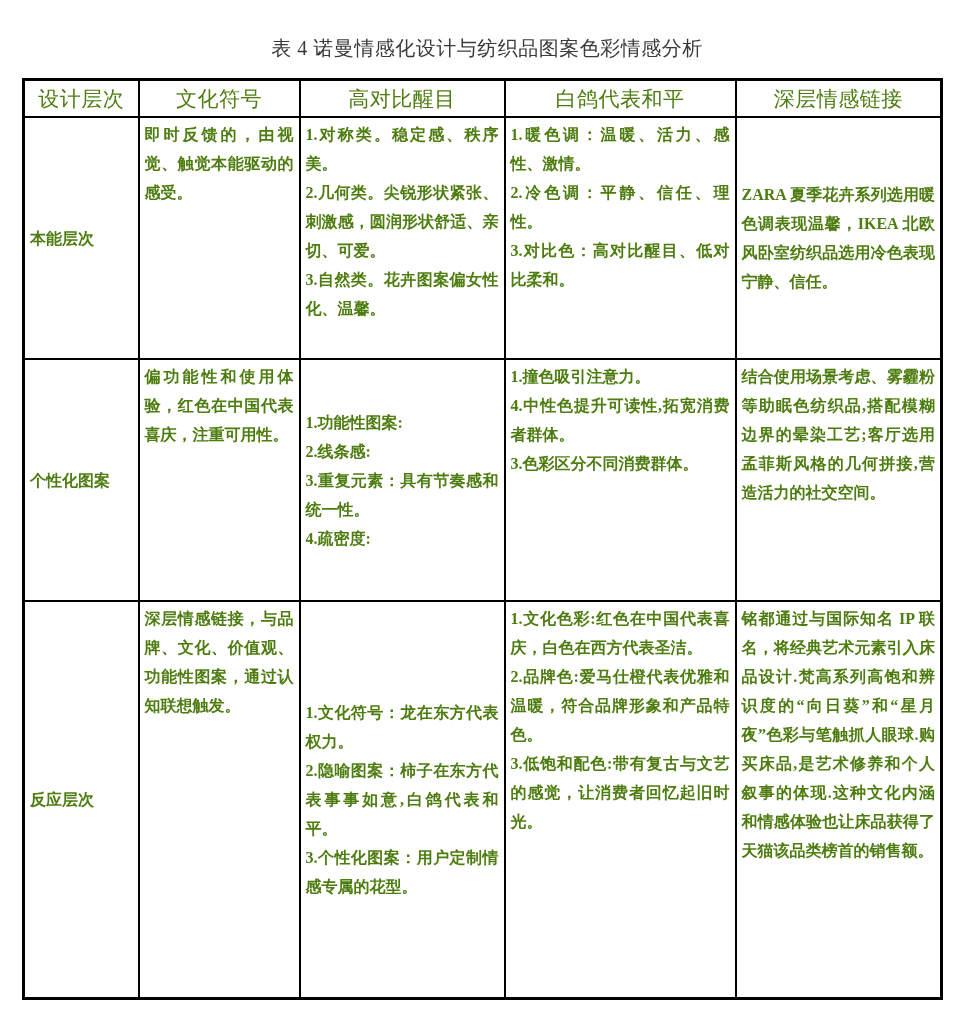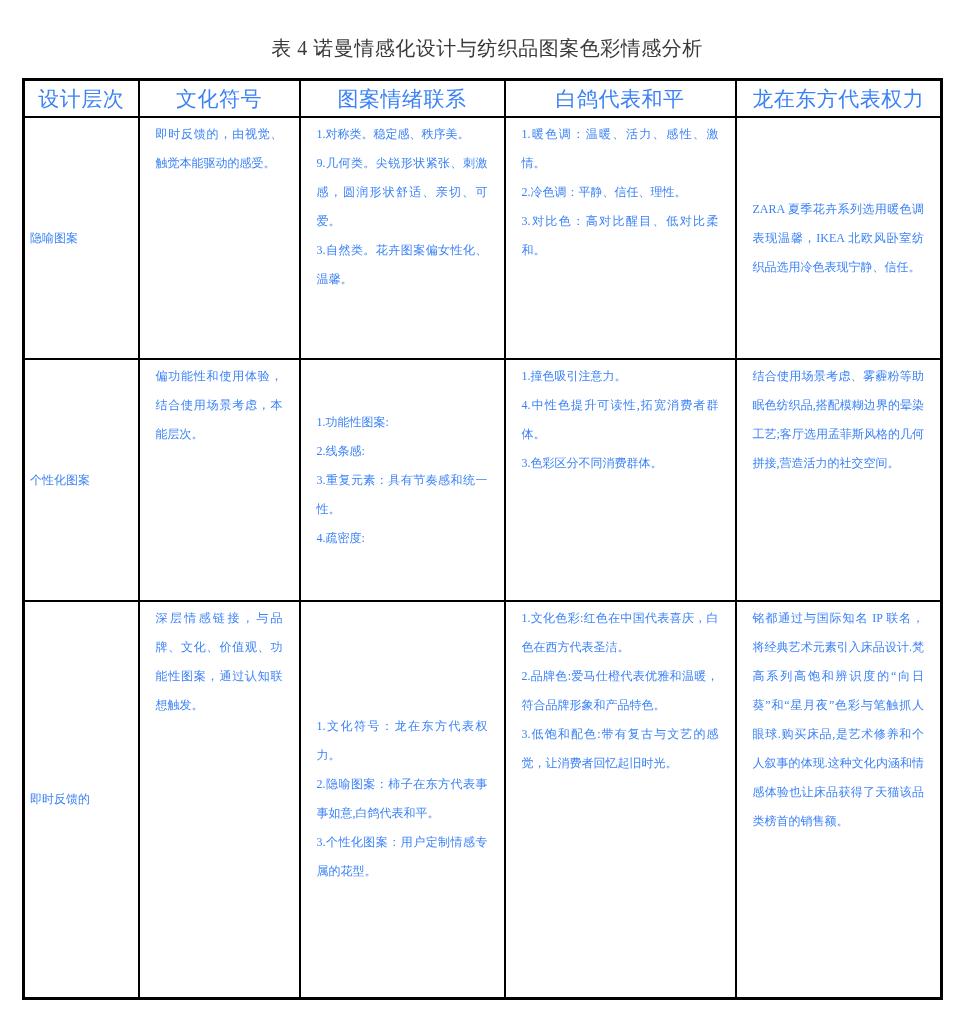--- a/index.html
+++ b/index.html
@@ -27,38 +27,39 @@
     border-collapse: collapse;
     table-layout: fixed;
     width: 918px;
     margin: 18px 0 0 22px;
     border: 3px solid #000000;
   }
   .analysis-table th,
   .analysis-table td {
     border: 2px solid #000000;
     font-weight: normal;
-    color: #3b82f6;
+    color: #4d7c0f;
     overflow: hidden;
   }
   .analysis-table th {
     font-size: 21px;
     height: 33px;
     text-align: center;
     vertical-align: middle;
     padding: 1px 2px;
     letter-spacing: 0.5px;
   }
   .analysis-table td {
-    font-size: 12px;
+    font-size: 16px;
     line-height: 29px;
-    padding: 2px 16px;
+    padding: 2px 5px;
     text-align: justify;
     white-space: pre-line;
     word-break: break-all;
+    font-weight: bold;
   }
   .analysis-table td.level-cell {
     text-align: left;
     white-space: normal;
     padding-left: 5px;
   }
   .v-top { vertical-align: top; }
   .v-mid { vertical-align: middle; }
   tr.row-visceral   { height: 242px; }
   tr.row-behavioral { height: 242px; }
@@ -74,51 +75,51 @@
     <col style="width:115px">
     <col style="width:161px">
     <col style="width:205px">
     <col style="width:231px">
     <col style="width:206px">
   </colgroup>
   <thead>
     <tr>
       <th>设计层次</th>
       <th>文化符号</th>
-      <th>图案情绪联系</th>
+      <th>高对比醒目</th>
       <th>白鸽代表和平</th>
-      <th>龙在东方代表权力</th>
+      <th>深层情感链接</th>
     </tr>
   </thead>
   <tbody>
     <tr class="row-visceral">
-      <td class="level-cell v-mid">隐喻图案</td>
+      <td class="level-cell v-mid">本能层次</td>
       <td class="v-top">即时反馈的，由视觉、触觉本能驱动的感受。</td>
       <td class="v-top">1.对称类。稳定感、秩序美。
-9.几何类。尖锐形状紧张、刺激感，圆润形状舒适、亲切、可爱。
+2.几何类。尖锐形状紧张、刺激感，圆润形状舒适、亲切、可爱。
 3.自然类。花卉图案偏女性化、温馨。</td>
       <td class="v-top">1.暖色调：温暖、活力、感性、激情。
 2.冷色调：平静、信任、理性。
 3.对比色：高对比醒目、低对比柔和。</td>
       <td class="v-mid">ZARA 夏季花卉系列选用暖色调表现温馨，IKEA 北欧风卧室纺织品选用冷色表现宁静、信任。</td>
     </tr>
     <tr class="row-behavioral">
       <td class="level-cell v-mid">个性化图案</td>
-      <td class="v-top">偏功能性和使用体验，结合使用场景考虑，本能层次。</td>
+      <td class="v-top">偏功能性和使用体验，红色在中国代表喜庆，注重可用性。</td>
       <td class="v-mid">1.功能性图案:
 2.线条感:
 3.重复元素：具有节奏感和统一性。
 4.疏密度:</td>
       <td class="v-top">1.撞色吸引注意力。
 4.中性色提升可读性,拓宽消费者群体。
 3.色彩区分不同消费群体。</td>
       <td class="v-top">结合使用场景考虑、雾霾粉等助眠色纺织品,搭配模糊边界的晕染工艺;客厅选用孟菲斯风格的几何拼接,营造活力的社交空间。</td>
     </tr>
     <tr class="row-reflective">
-      <td class="level-cell v-mid">即时反馈的</td>
+      <td class="level-cell v-mid">反应层次</td>
       <td class="v-top">深层情感链接，与品牌、文化、价值观、功能性图案，通过认知联想触发。</td>
       <td class="v-mid">1.文化符号：龙在东方代表权力。
 2.隐喻图案：柿子在东方代表事事如意,白鸽代表和平。
 3.个性化图案：用户定制情感专属的花型。</td>
       <td class="v-top">1.文化色彩:红色在中国代表喜庆，白色在西方代表圣洁。
 2.品牌色:爱马仕橙代表优雅和温暖，符合品牌形象和产品特色。
 3.低饱和配色:带有复古与文艺的感觉，让消费者回忆起旧时光。</td>
       <td class="v-top">铭都通过与国际知名 IP 联名，将经典艺术元素引入床品设计.梵高系列高饱和辨识度的“向日葵”和“星月夜”色彩与笔触抓人眼球.购买床品,是艺术修养和个人叙事的体现.这种文化内涵和情感体验也让床品获得了天猫该品类榜首的销售额。</td>
     </tr>
   </tbody>

